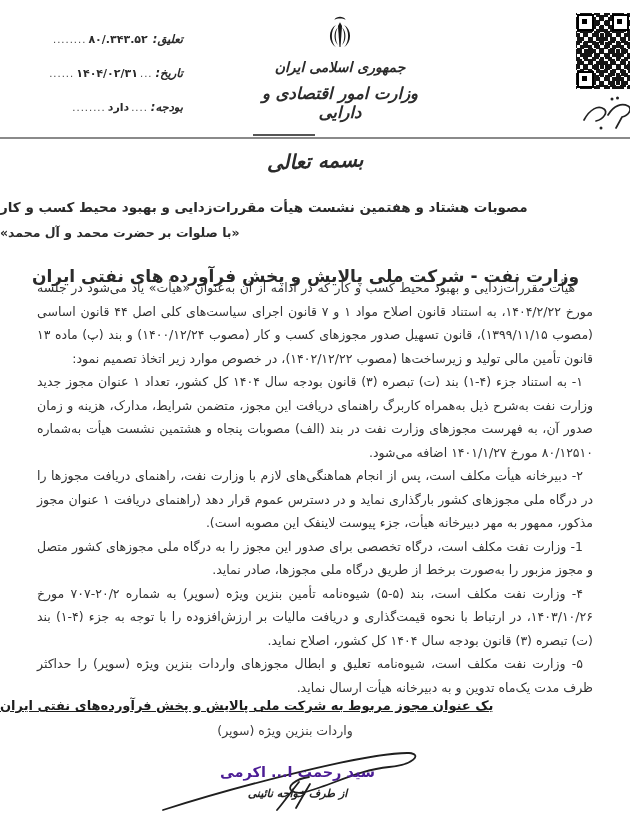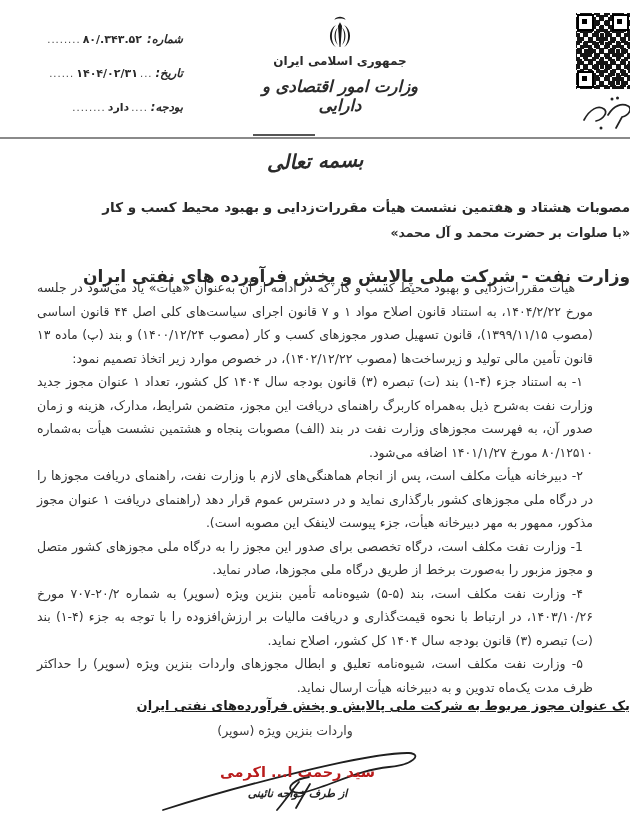--- a/index.html
+++ b/index.html
@@ -11,67 +11,67 @@
   
   .hfields{position:absolute; top:30px; left:8px; width:175px; direction:rtl;}
   .hf-row{display:flex; align-items:baseline; white-space:nowrap;
           font-size:11px; font-weight:bold; line-height:18px; margin-bottom:15px;}
   .hf-label{font-size:11.5px; font-style:italic; margin-left:3px;}
   .hf-value{direction:ltr; unicode-bidi:isolate; padding:0 2px;}
   .hf-dots{font-weight:normal; letter-spacing:1px; color:#444; font-size:10px;}
   
   .chead{position:absolute; top:12px; left:240px; width:200px; text-align:center;}
   .emblem{display:block; margin:0 auto;}
-  .gov1{font-size:12px; font-weight:bold; direction:rtl;}
+  .gov1{font-size:14px; font-weight:bold; font-style:italic; margin-top:5px; direction:rtl;}
   .gov2{font-size:16.5px; font-weight:bold; font-style:italic; margin-top:9px; direction:rtl;}
   
   .qr{position:absolute; left:576px; top:13px; width:54px; height:76px;
       background:
         repeating-conic-gradient(#151515 0 25%, transparent 0 50%) 0 0 / 8px 8px,
         repeating-conic-gradient(transparent 0 25%, #151515 0 50%) 1px 2px / 11px 11px,
         #fff;}
   .qr-finder{position:absolute; width:13px; height:13px; border:2px solid #000; background:#fff;}
   .qr-finder::after{content:""; position:absolute; left:3px; top:3px; width:5px; height:5px; background:#000;}
   .qf-tl{left:1px; top:1px;} .qf-tr{right:1px; top:1px;} .qf-bl{left:1px; bottom:1px;}
   .handmark{position:absolute; left:582px; top:93px;}
   
   .divider{position:absolute; top:137px; left:0; width:630px; height:2px; background:#8a8a8a;}
   .divider-artifact{position:absolute; top:134px; left:253px; width:62px; height:2px; background:#555;}
   
   .besmele{position:absolute; top:149px; left:0; width:630px; text-align:center;
            font-size:20px; font-weight:bold; font-style:italic; transform:rotate(-2deg); direction:rtl;}
-  .titles{position:absolute; top:199px; left:0; width:630px; text-align:right; direction:rtl;}
+  .titles{position:absolute; top:199px; left:0; width:630px; text-align:left; direction:rtl;}
   .dt1{font-size:13.5px; font-weight:bold; margin-bottom:10px;}
   .dt2{font-size:12.5px; font-weight:bold; margin-bottom:26px;}
   .dt3{font-size:17px; font-weight:bold;padding-left:32px;}
   
   .bodytext{position:absolute; top:276px; left:37px; width:556px;
             direction:rtl; text-align:justify; font-size:12.5px; line-height:23.5px; color:#333;}
   .bodytext p{margin:0;}
   .intro{text-indent:18px;}
   .sec-head{font-weight:bold; color:#1d1d1d; margin:4px 0 1px !important;}
   .item{text-indent:10px;}
   
-  .f-title{position:absolute; top:698px; left:0; width:630px; text-align:right; direction:rtl;
+  .f-title{position:absolute; top:698px; left:0; width:630px; text-align:left; direction:rtl;
            font-size:13px; font-weight:bold; text-decoration:underline; color:#1d1d1d;}
   .f-item{position:absolute; top:723px; left:0; width:570px; text-align:center; direction:rtl;
           font-size:12.5px; color:#3a3a3a;}
   .sigblock{position:absolute; top:752px; left:165px; width:265px; text-align:center; direction:rtl;}
-  .sig-name{position:relative; z-index:2; font-size:14.5px; font-weight:bold; margin-top:12px; color:#b91c1c;}
+  .sig-name{position:relative; z-index:2; font-size:14.5px; font-weight:bold; margin-top:12px; color:#4c1d95;}
   .sig-note{position:relative; z-index:2; font-size:11px; font-weight:bold; font-style:italic; margin-top:7px; color:#222;}
   .sigsvg{position:absolute; left:-8px; top:-12px; z-index:1;}
 </style>
 </head>
 <body>
 
 <div class="page">
 
   <div class="hfields">
     <div class="hf-row">
-      <span class="hf-label">شماره:</span>
+      <span class="hf-label">تعلیق:</span>
       <span class="hf-dots"></span>
       <span class="hf-value">۸۰/.۳۴۳.۵۲</span>
       <span class="hf-dots">........</span>
     </div>
     <div class="hf-row">
       <span class="hf-label">تاریخ:</span>
       <span class="hf-dots">...</span>
       <span class="hf-value">۱۴۰۴/۰۲/۳۱</span>
       <span class="hf-dots">......</span>
     </div>

